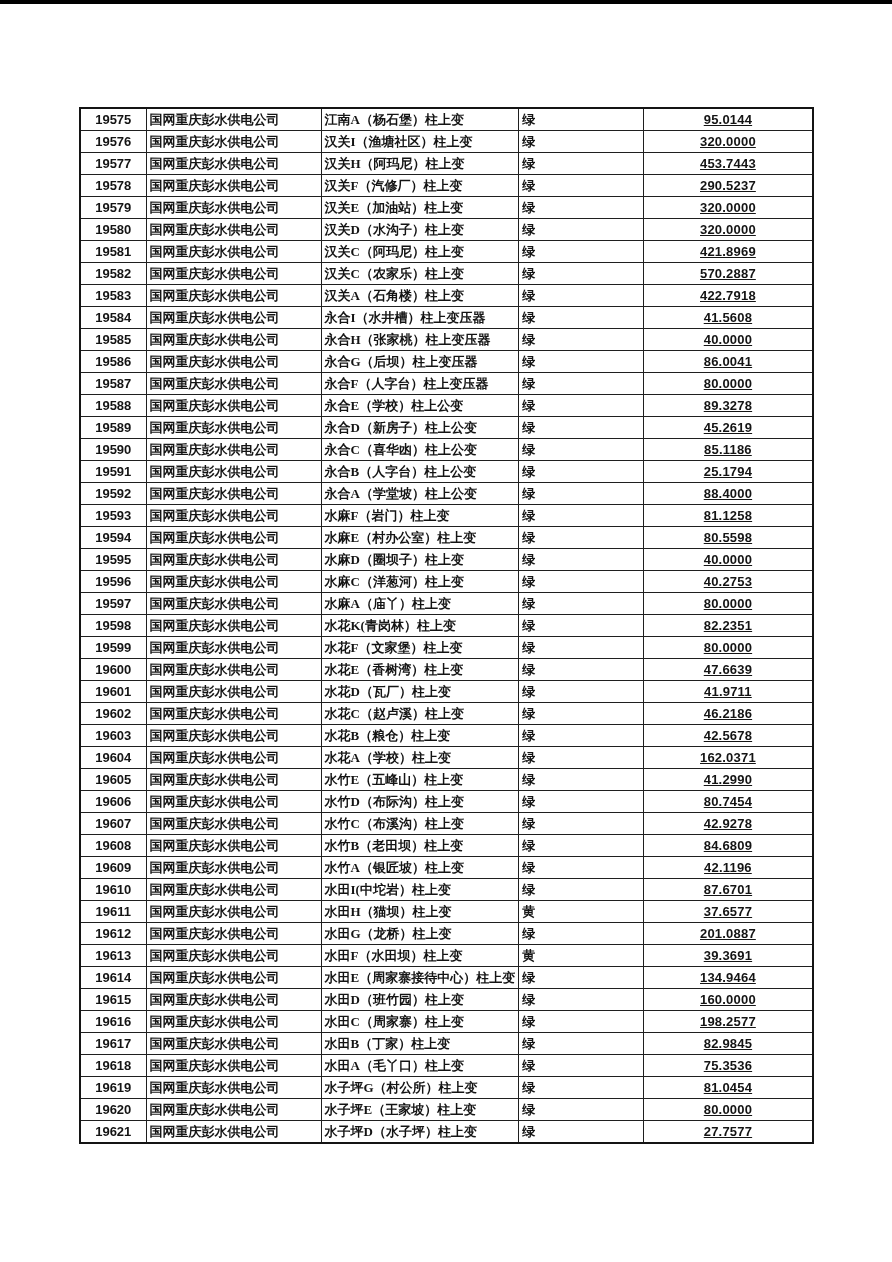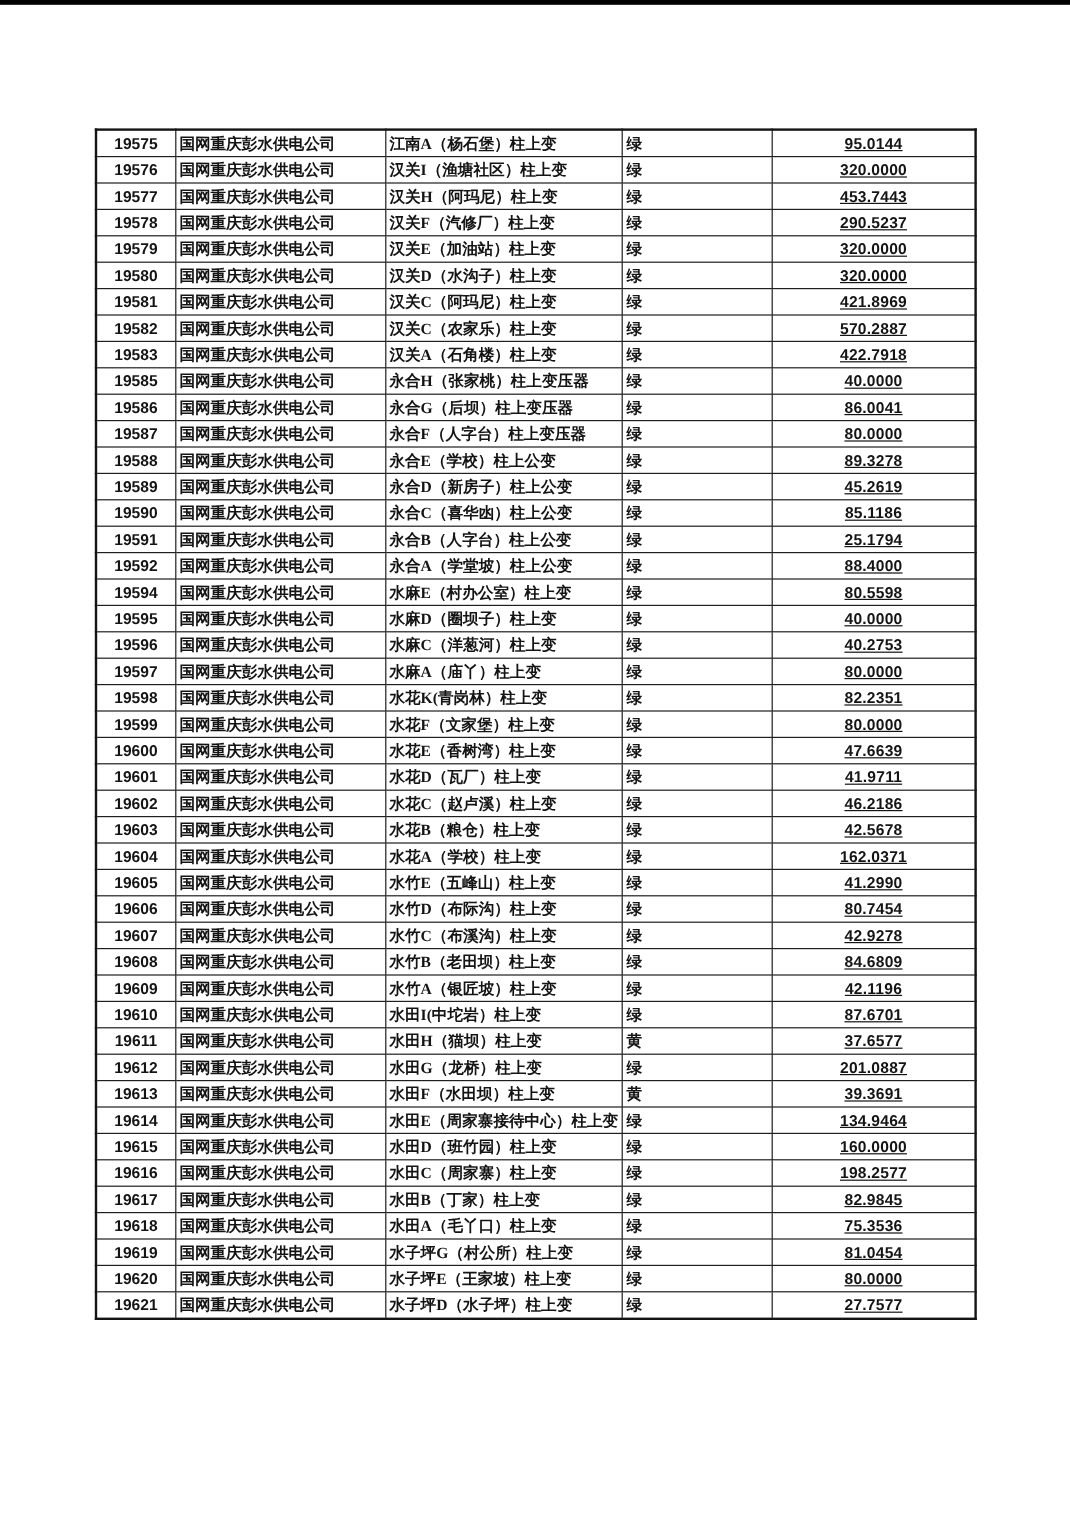--- a/index.html
+++ b/index.html
@@ -119,20 +119,27 @@
         <td class="c-value">570.2887</td>
       </tr>
       <tr>
         <td class="c-id">19583</td>
         <td class="c-company">国网重庆彭水供电公司</td>
         <td class="c-station">汉关A（石角楼）柱上变</td>
         <td class="c-status">绿</td>
         <td class="c-value">422.7918</td>
       </tr>
       <tr>
+        <td class="c-id">19584</td>
+        <td class="c-company">国网重庆彭水供电公司</td>
+        <td class="c-station">永合I（水井槽）柱上变压器</td>
+        <td class="c-status">绿</td>
+        <td class="c-value">41.5608</td>
+      </tr>
+      <tr>
         <td class="c-id">19585</td>
         <td class="c-company">国网重庆彭水供电公司</td>
         <td class="c-station">永合H（张家桃）柱上变压器</td>
         <td class="c-status">绿</td>
         <td class="c-value">40.0000</td>
       </tr>
       <tr>
         <td class="c-id">19586</td>
         <td class="c-company">国网重庆彭水供电公司</td>
         <td class="c-station">永合G（后坝）柱上变压器</td>
@@ -173,20 +180,27 @@
         <td class="c-station">永合B（人字台）柱上公变</td>
         <td class="c-status">绿</td>
         <td class="c-value">25.1794</td>
       </tr>
       <tr>
         <td class="c-id">19592</td>
         <td class="c-company">国网重庆彭水供电公司</td>
         <td class="c-station">永合A（学堂坡）柱上公变</td>
         <td class="c-status">绿</td>
         <td class="c-value">88.4000</td>
+      </tr>
+      <tr>
+        <td class="c-id">19593</td>
+        <td class="c-company">国网重庆彭水供电公司</td>
+        <td class="c-station">水麻F（岩门）柱上变</td>
+        <td class="c-status">绿</td>
+        <td class="c-value">81.1258</td>
       </tr>
       <tr>
         <td class="c-id">19594</td>
         <td class="c-company">国网重庆彭水供电公司</td>
         <td class="c-station">水麻E（村办公室）柱上变</td>
         <td class="c-status">绿</td>
         <td class="c-value">80.5598</td>
       </tr>
       <tr>
         <td class="c-id">19595</td>

